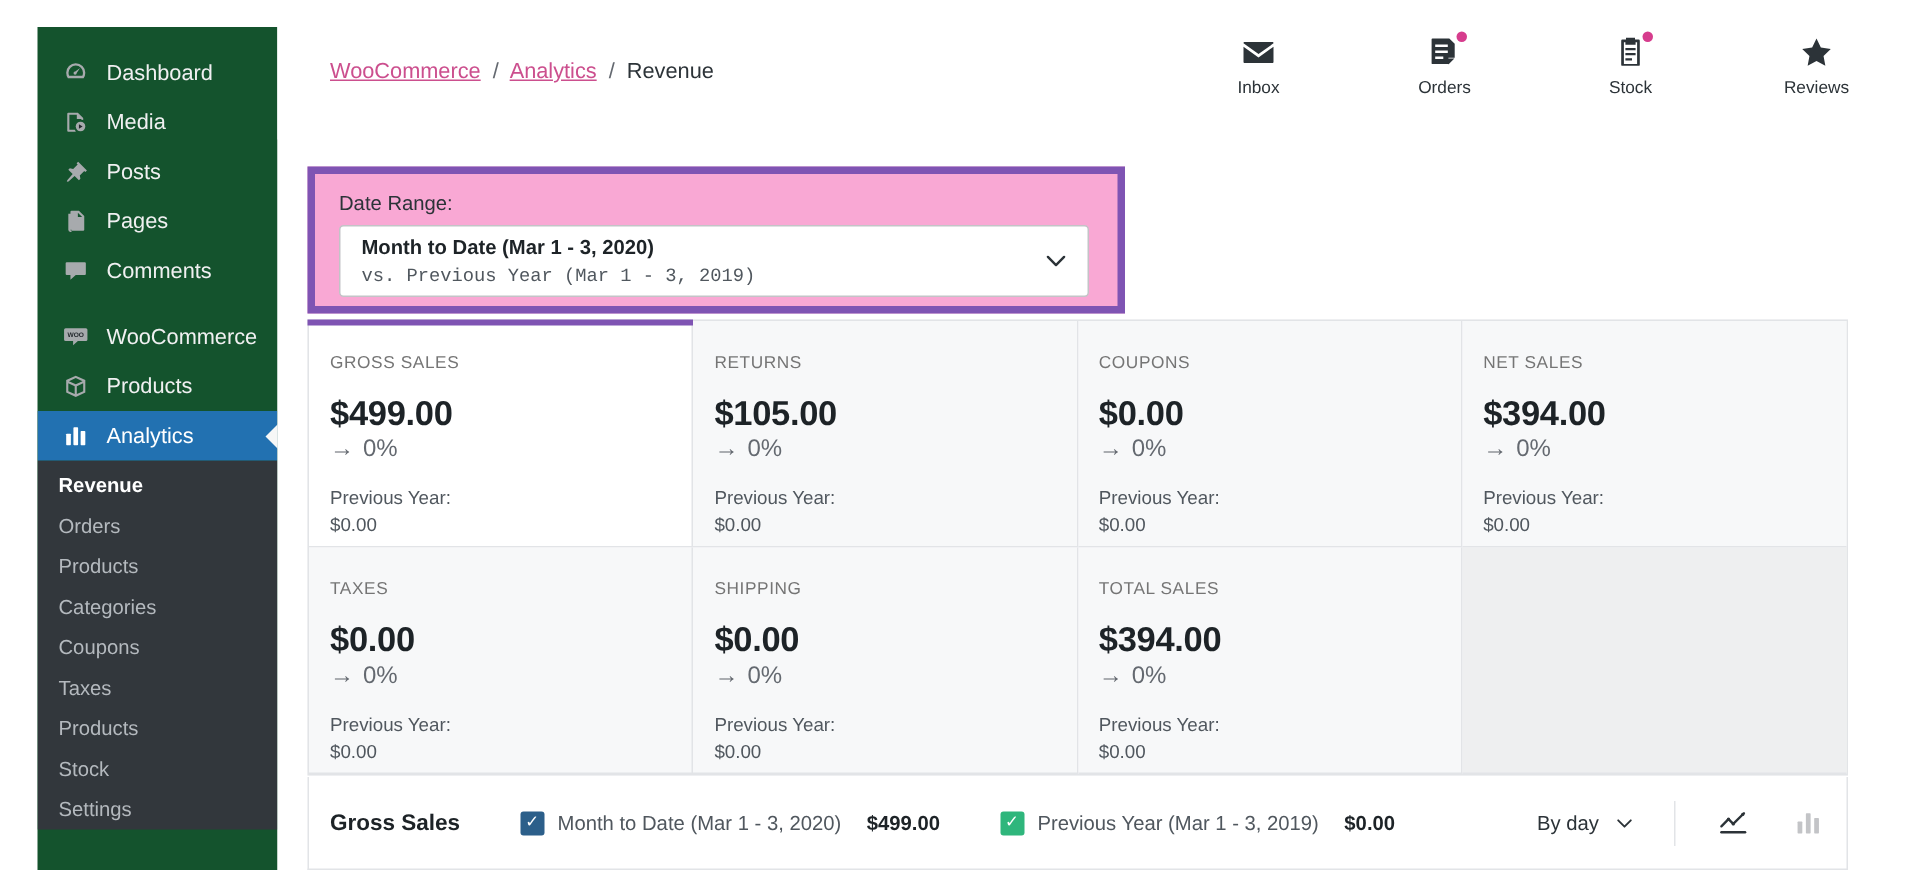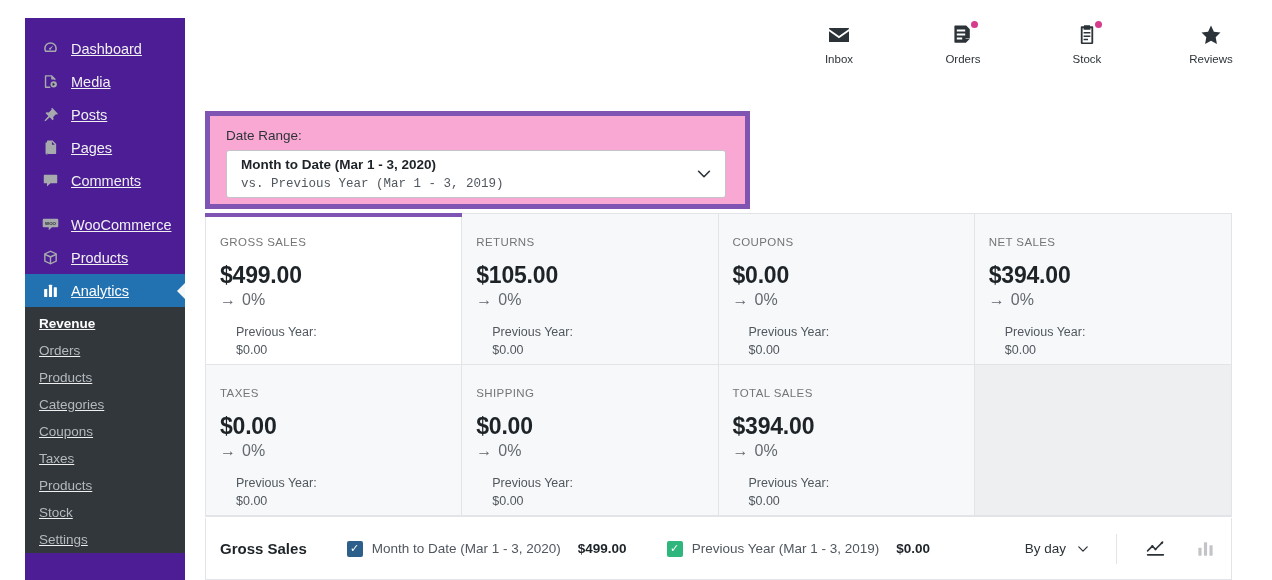--- a/index.html
+++ b/index.html
@@ -14,25 +14,24 @@
     width: 1272px; height: 580px;
     background: #ffffff;
     display: flex;
   }
 
   
   #sidebar {
     position: absolute;
     left: 25px; top: 18px;
     width: 160px; height: 562px;
-    background: #4c1d95;
+    background: #14532d;
     color: #f0f0f1;
     padding-top: 14px;
     overflow: hidden;
-    text-decoration: underline;
   }
   .menu-item {
     display: flex;
     align-items: center;
     height: 33px;
     padding-left: 14px;
     font-size: 14.5px;
     color: #f0f0f1;
     position: relative;
     cursor: pointer;
@@ -228,21 +227,20 @@
     display: flex;
     align-items: center;
     gap: 6px;
   }
   .card-delta .arrow { font-size: 16px; line-height: 1; }
   .card-prev {
     margin-top: 14px;
     font-size: 12.5px;
     color: #50575e;
     line-height: 1.45;
-    margin-left: 16px;
   }
 
   
   #chart-bar {
     position: absolute;
     left: 20px; top: 518px;
     width: 1027px; height: 62px;
     background: #ffffff;
     border: 1px solid #e2e4e7;
     border-top: none;
@@ -411,20 +409,27 @@
         <div class="submenu-item">
           <span>Settings</span>
         </div>
       </div>
   </nav>
 
   <div id="main">
 
     <div id="header">
 
+      <div id="breadcrumb">
+        <span class="crumb-link">WooCommerce</span>
+        <span class="crumb-sep">/</span>
+        <span class="crumb-link">Analytics</span>
+        <span class="crumb-sep">/</span>
+        <span class="crumb-current">Revenue</span>
+      </div>
 
       <div id="header-icons">
           <div class="hicon">
             <span class="glyph">
               <svg width="24" height="24" viewBox="0 0 24 24" fill="currentColor">
                 <path d="M2 5.5h20v13H2z" fill="none"></path>
                 <path d="M2.6 5h18.8a.6.6 0 01.6.6v.3L12 13 2 5.9v-.3a.6.6 0 01.6-.6zM2 8.2l10 7.1 10-7.1v10.2a.6.6 0 01-.6.6H2.6a.6.6 0 01-.6-.6z"></path>
               </svg>
             </span>
             <span class="hlabel">Inbox</span>

